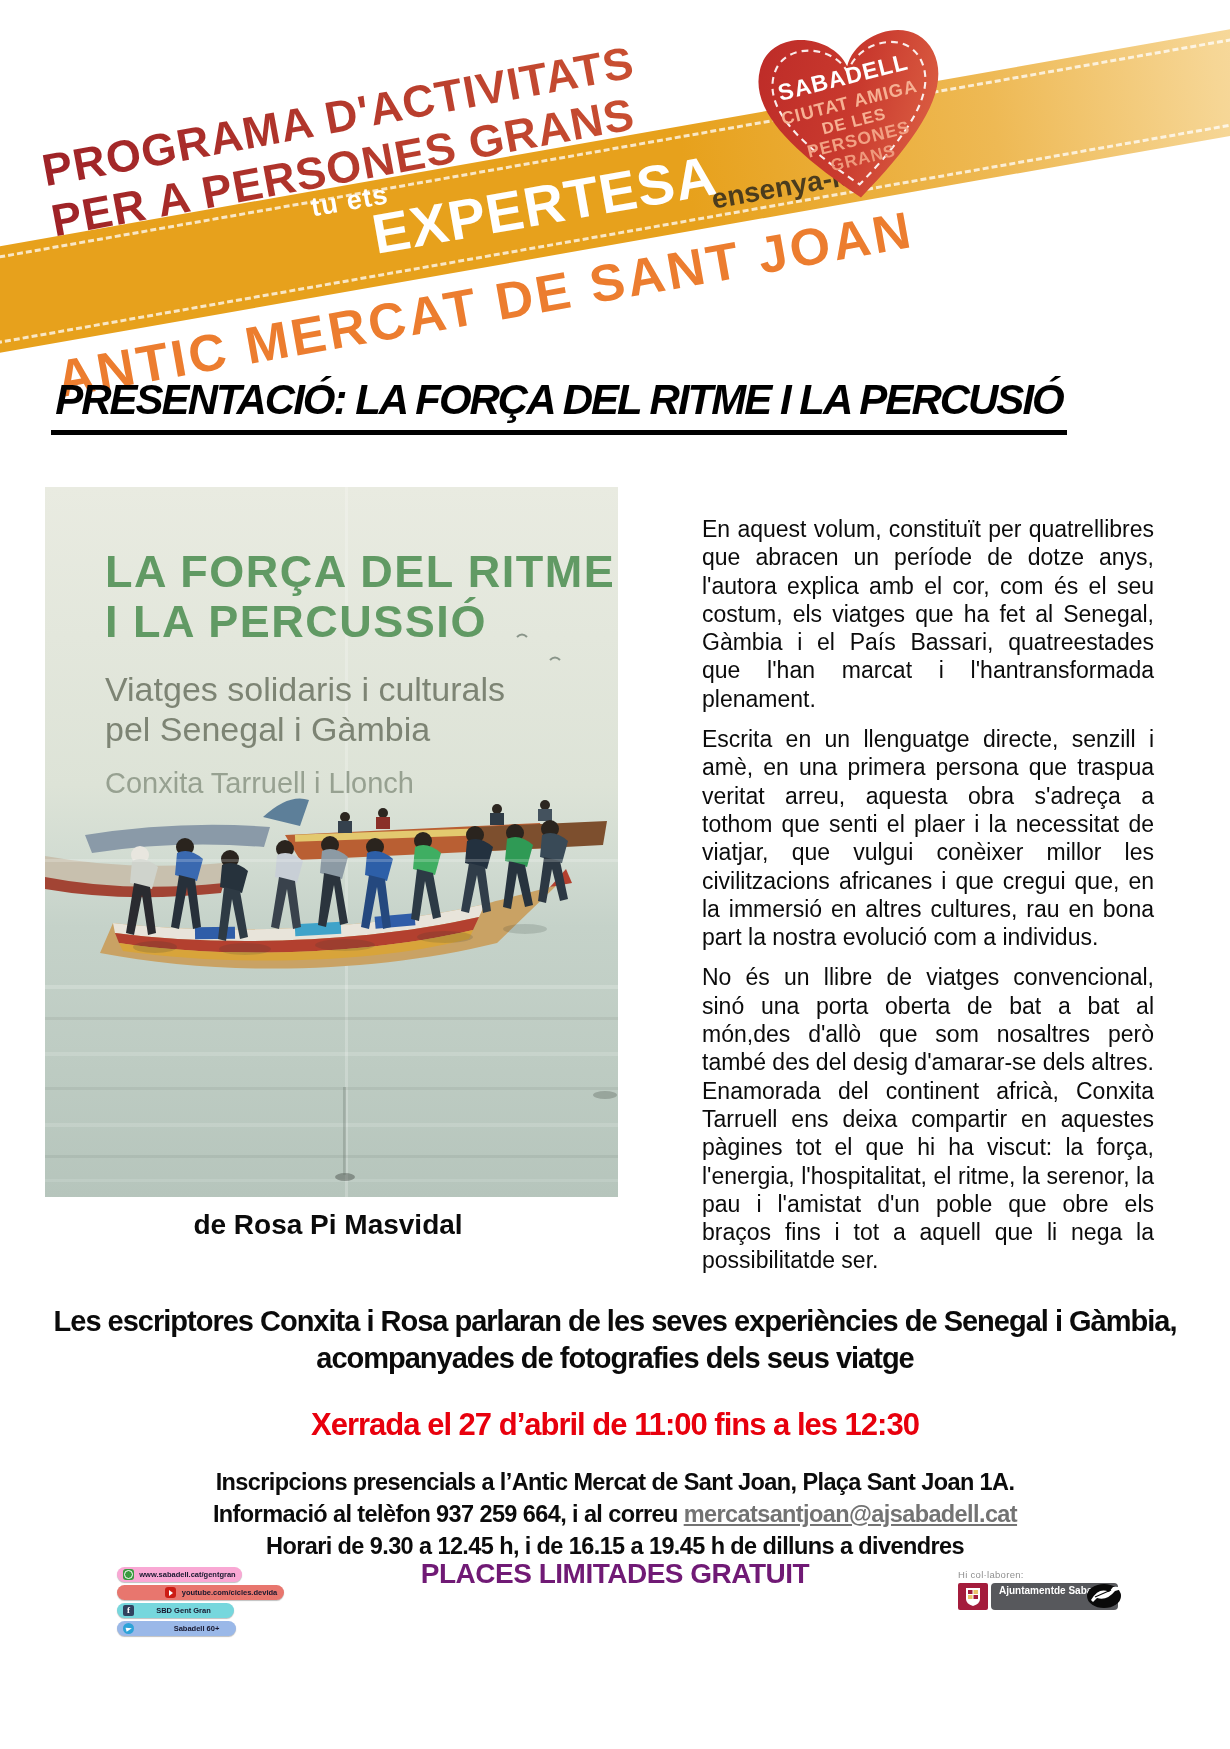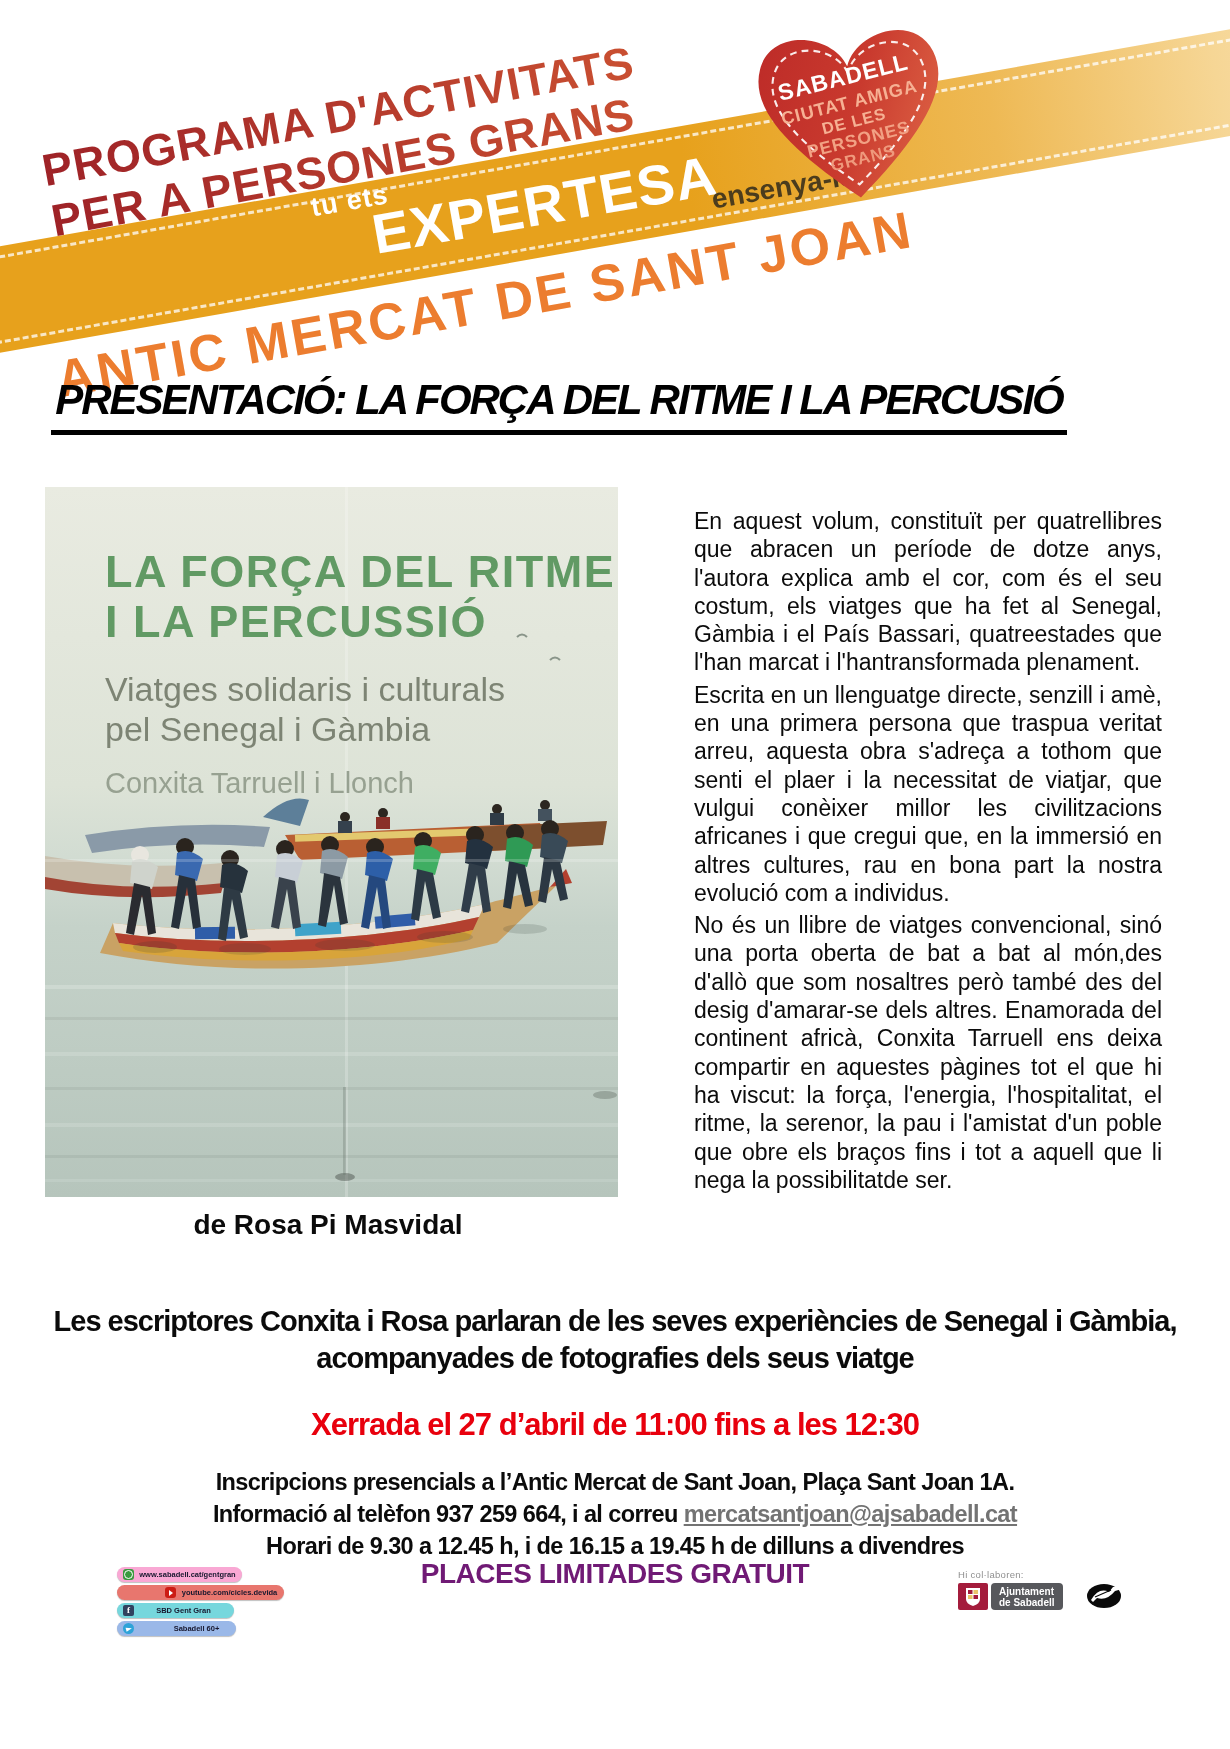--- a/index.html
+++ b/index.html
@@ -28,21 +28,21 @@
   .main-title-wrap{position:absolute;left:0;top:376px;width:1118px;text-align:center;}
   .main-title{display:inline-block;font-size:42px;font-weight:bold;font-style:italic;letter-spacing:-2px;
               color:#000;border-bottom:5px solid #000;padding:0 4px 6px 4px;white-space:nowrap;}
 
   
   .cover{position:absolute;left:45px;top:487px;width:573px;height:710px;}
 
   
   .description{position:absolute;left:690px;top:503px;width:476px;
                font-size:23px;line-height:28.3px;color:#0b0b0b;text-align:justify;}
-  .description p{margin:4px;}
+  .description p{margin:12px;}
 
   
   .caption{position:absolute;left:8px;top:1206px;width:640px;text-align:center;
            font-size:28px;font-weight:bold;color:#0b0b0b;line-height:37px;white-space:nowrap;}
 
   
   .speakers{position:absolute;left:0;top:1303px;width:1230px;text-align:center;
             font-size:29px;font-weight:bold;letter-spacing:-1px;line-height:37px;color:#0b0b0b;white-space:nowrap;}
   .schedule{position:absolute;left:0;top:1407px;width:1230px;text-align:center;
             font-size:31px;font-weight:bold;letter-spacing:-1px;color:#e8000d;white-space:nowrap;}
@@ -66,21 +66,21 @@
   .ic-web i{display:block;width:7px;height:7px;border:1.2px solid #fff;border-radius:50%;}
   .ic-yt{background:#cc1d15;border-radius:3px;height:9px;}
   .ic-yt i{display:block;width:0;height:0;border-left:4px solid #fff;border-top:3px solid transparent;border-bottom:3px solid transparent;}
   .ic-fb{background:#31425f;border-radius:2px;color:#fff;font-size:9px;font-weight:bold;line-height:11px;font-family:"Liberation Serif",serif;}
   .ic-tg{background:#2ea3d8;border-radius:50%;}
   .ic-tg i{display:block;width:0;height:0;border-left:6px solid #fff;border-top:2.5px solid transparent;border-bottom:2.5px solid transparent;transform:rotate(-15deg);}
 
   .collab-label{position:absolute;left:958px;top:1569px;font-size:9.5px;color:#8f8f8f;letter-spacing:.3px;}
   .aj-logo{position:absolute;left:958px;top:1583px;display:flex;align-items:stretch;}
   .aj-crest{width:30px;height:27px;background:#a41c3c;border-radius:2px;display:flex;align-items:center;justify-content:center;}
-  .aj-box{margin-left:3px;background:#57585c;border-radius:4px;padding:2px 8px;display:flex;flex-direction:column;justify-content:center;}
+  .aj-box{margin-left:3px;background:#57585c;border-radius:4px;padding:2px 8px;display:flex;flex-direction:row;justify-content:center;}
   .aj-box span{color:#fff;font-size:10px;line-height:11px;font-weight:bold;white-space:nowrap;}
   .oval-logo{position:absolute;left:1085px;top:1581px;}
 </style>
 </head>
 <body>
 
 <div class="page">
 
   <header class="banner">
     <div class="band">

